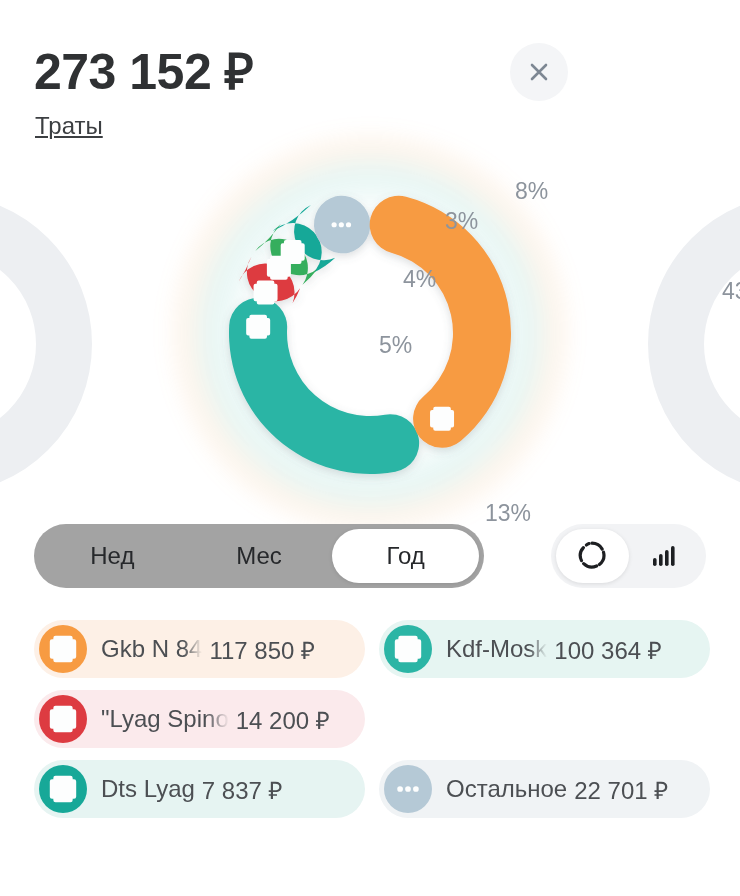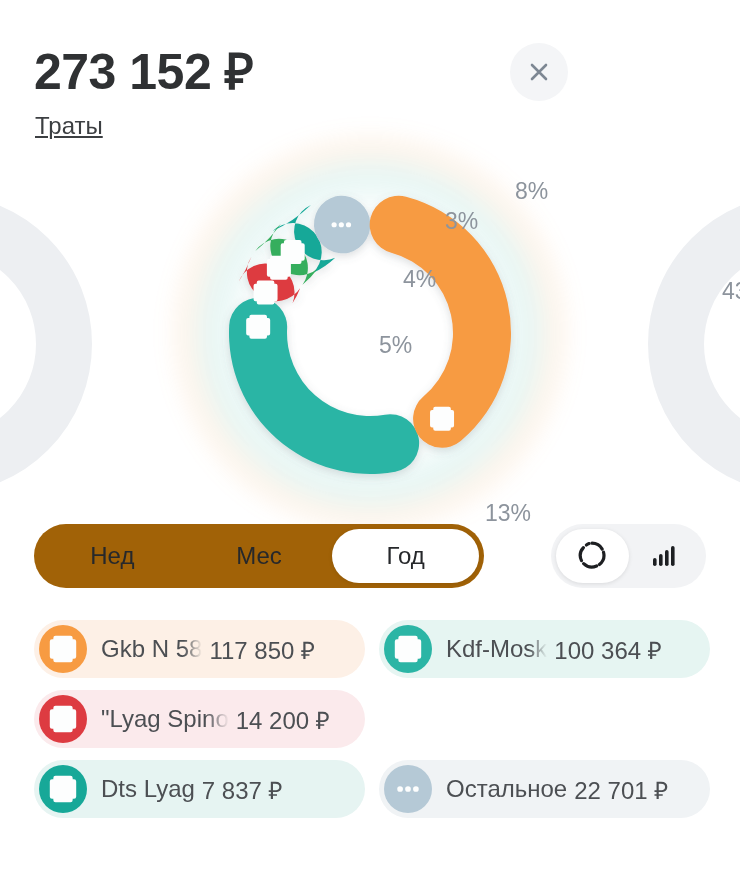--- a/index.html
+++ b/index.html
@@ -54,21 +54,21 @@
   .pct {
     position: absolute; font-size: 23px; color: #8d949d;
     font-weight: 400; white-space: nowrap;
   }
 
   
   .controls { position: absolute; left: 0; top: 524px; width: 740px; height: 66px; }
   .segmented {
     position: absolute; left: 34px; top: 0;
     width: 450px; height: 64px; border-radius: 32px;
-    background: #a16207; display: flex; align-items: center; padding: 5px;
+    background: #a3a3a3; display: flex; align-items: center; padding: 5px;
   }
   .seg-item {
     flex: 1; height: 54px; border-radius: 27px;
     display: flex; align-items: center; justify-content: center;
     font-size: 24px; color: #26282b; cursor: pointer; background: transparent;
     border: none; font-family: inherit;
   }
   .seg-item.active { background: #ffffff; box-shadow: 0 1px 4px rgba(0,0,0,0.10); }
   .viewtoggle {
     position: absolute; left: 551px; top: 0;
@@ -207,21 +207,21 @@
   </div>
 
   <div class="legend" id="legend">
       <div class="legend-row">
         <div class="chip" style="background: rgb(253, 240, 230); width: 331px;">
           <div class="chip-icon" style="background: rgb(247, 155, 66);">
             <svg width="48" height="48" viewBox="0 0 48 48">
               <path d="M 16.52 13 h 14.96 v 3.5199999999999996 h 3.5199999999999996 v 14.96 h -3.5199999999999996 v 3.5199999999999996 h -14.96 v -3.5199999999999996 h -3.5199999999999996 v -14.96 h 3.5199999999999996 Z" fill="#fdfefe" stroke="#fdfefe" stroke-width="4.4" stroke-linejoin="round"></path>
             </svg>
           </div>
-          <div class="chip-name">Gkb N 58</div>
+          <div class="chip-name">Gkb N 84</div>
           <div class="chip-val">117 850 ₽</div>
         </div>
         <div class="chip" style="background: rgb(230, 245, 242); width: 331px;">
           <div class="chip-icon" style="background: rgb(43, 181, 165);">
             <svg width="48" height="48" viewBox="0 0 48 48">
               <path d="M 16.52 13 h 14.96 v 3.5199999999999996 h 3.5199999999999996 v 14.96 h -3.5199999999999996 v 3.5199999999999996 h -14.96 v -3.5199999999999996 h -3.5199999999999996 v -14.96 h 3.5199999999999996 Z" fill="#fdfefe" stroke="#fdfefe" stroke-width="4.4" stroke-linejoin="round"></path>
             </svg>
           </div>
           <div class="chip-name">Kdf-Mosk</div>
           <div class="chip-val">100 364 ₽</div>

